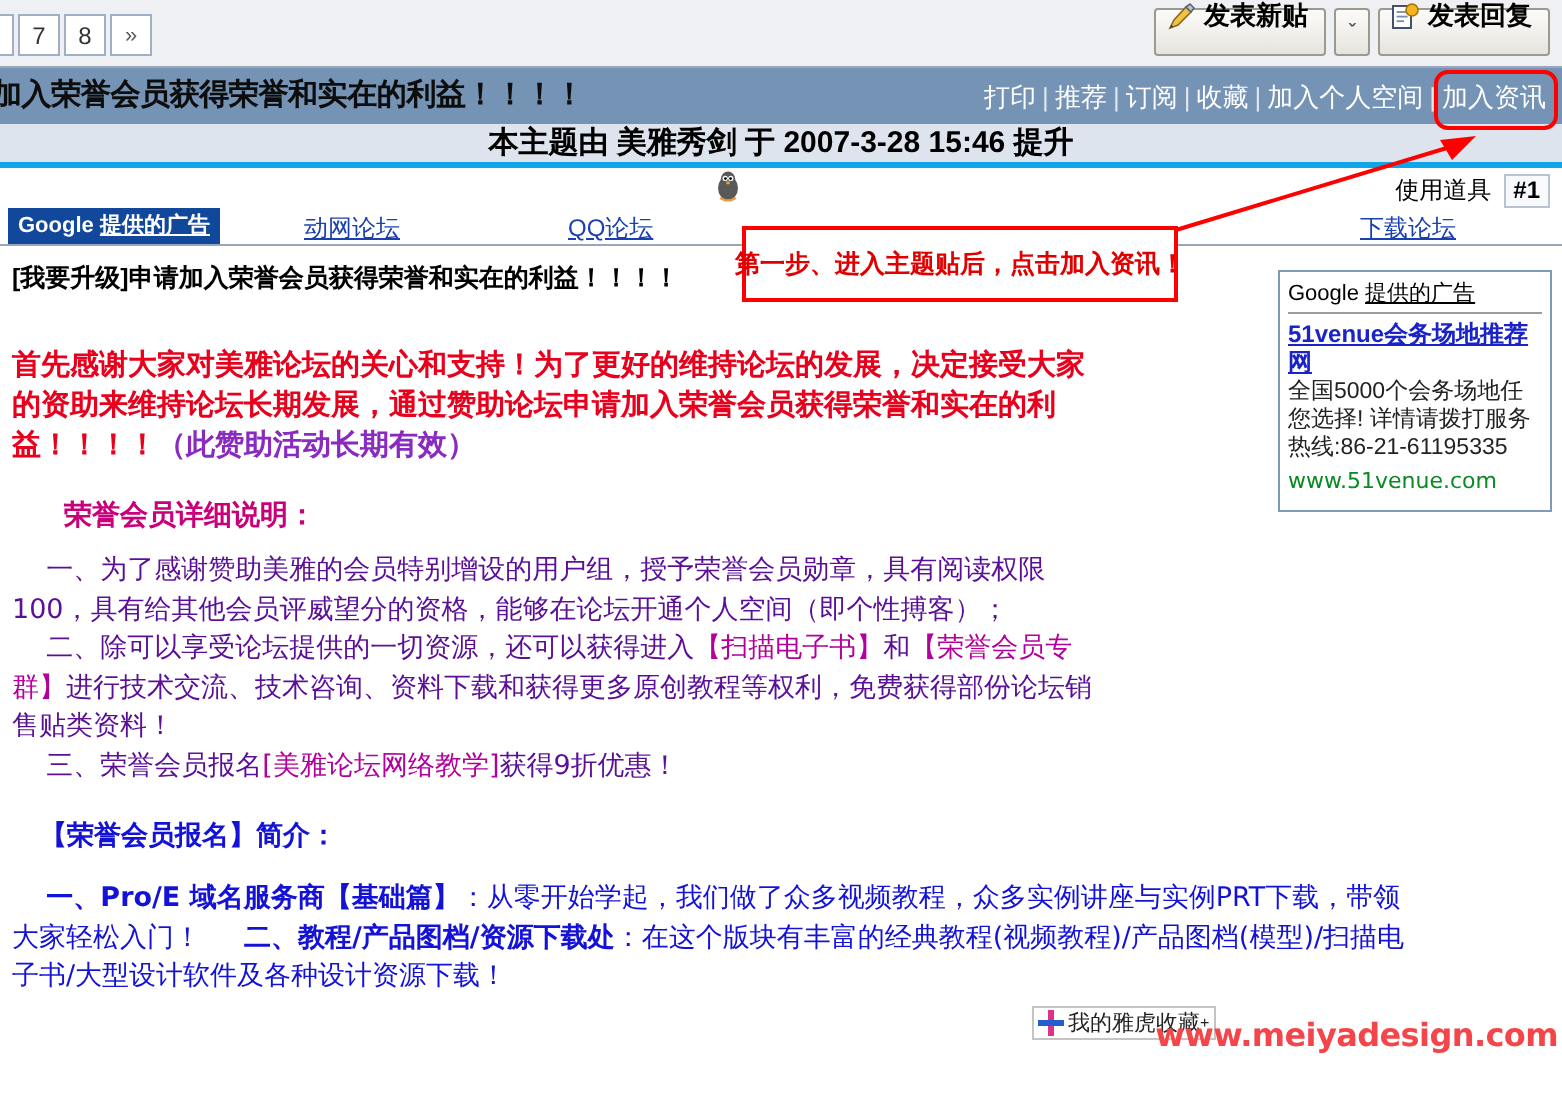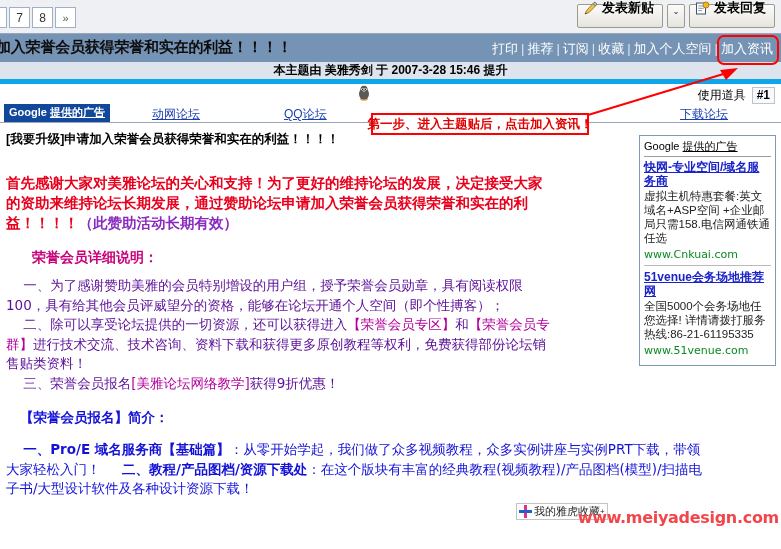--- a/index.html
+++ b/index.html
@@ -75,23 +75,23 @@
     font-size:13px;color:#ffffff;
     white-space:nowrap;
   }
   .titlebar .ops .sep{color:#dfe7f0;margin:0 3px;}
   .titlebar .ops a{color:#fff;text-decoration:none;}
 
   
   .promote{
     height:22px;
     background:#dde4ee;
-    border-bottom:5px solid #0ea5e9;
+    border-bottom:3px solid #0ea5e9;
     display:flex;align-items:center;justify-content:center;
-    font-size:12px;font-weight:bold;color:#000;
+    font-size:15px;font-weight:bold;color:#000;
     box-sizing:border-box;
   }
 
   
   .metarow{
     position:relative;
     height:20px;
     background:#fff;
     font-size:12px;
     color:#000;
@@ -255,21 +255,21 @@
   }
   .adunit .u{
     color:#0a8a22;font-size:11px;margin-top:3px;
     font-family:"DejaVu Sans",sans-serif;
   }
 
   
   .anno-box{
     position:absolute;
     left:371px;top:113px;
-    width:218px;height:22px;
+    width:218px;height:38px;
     border:2px solid #ff0000;
     background:#ffffff;
     display:flex;align-items:center;justify-content:center;
     color:#e00000;
     font-size:12.5px;font-weight:bold;
     box-sizing:border-box;
     z-index:40;
     white-space:nowrap;
   }
   .anno-highlight{
@@ -378,21 +378,21 @@
     <div class="hdr-black">[我要升级]申请加入荣誉会员获得荣誉和实在的利益！！！！</div>
 
     <div class="red-intro">
       <span>首先感谢大家对美雅论坛的关心和支持！为了更好的维持论坛的发展，决定接受大家的资助来维持论坛长期发展，通过赞助论坛申请加入荣誉会员获得荣誉和实在的利益！！！！</span><span class="purp">（此赞助活动长期有效）</span>
     </div>
 
     <div class="sec-title">荣誉会员详细说明：</div>
 
     <div class="purple-body">
       <span class="ind">&nbsp;&nbsp;&nbsp;&nbsp;<span>一、为了感谢赞助美雅的会员特别增设的用户组，授予荣誉会员勋章，具有阅读权限100，具有给其他会员评威望分的资格，能够在论坛开通个人空间（即个性搏客）；</span></span>
-      <span class="ind">&nbsp;&nbsp;&nbsp;&nbsp;<span>二、除可以享受论坛提供的一切资源，还可以获得进入</span><span class="hl">【荣誉会员专区】</span><span>和</span><span class="hl">【荣誉会员专群】</span><span>进行技术交流、技术咨询、资料下载和获得更多原创教程等权利，免费获得部份论坛销售贴类资料！</span></span>
+      <span class="ind">&nbsp;&nbsp;&nbsp;&nbsp;<span>二、除可以享受论坛提供的一切资源，还可以获得进入</span><span class="hl">【扫描电子书】</span><span>和</span><span class="hl">【荣誉会员专群】</span><span>进行技术交流、技术咨询、资料下载和获得更多原创教程等权利，免费获得部份论坛销售贴类资料！</span></span>
       <span class="ind">&nbsp;&nbsp;&nbsp;&nbsp;<span>三、荣誉会员报名</span><span class="hl">[美雅论坛网络教学]</span><span>获得9折优惠！</span></span>
     </div>
 
     <div class="blue-title">【荣誉会员报名】简介：</div>
 
     <div class="blue-body">
       <span class="ind">&nbsp;&nbsp;&nbsp;&nbsp;<b>一、Pro/E 域名服务商【基础篇】</b><span>：从零开始学起，我们做了众多视频教程，众多实例讲座与实例PRT下载，带领大家轻松入门！</span></span>
       <span class="ind">&nbsp;&nbsp;&nbsp;&nbsp;<b>二、教程/产品图档/资源下载处</b><span>：在这个版块有丰富的经典教程(视频教程)/产品图档(模型)/扫描电子书/大型设计软件及各种设计资源下载！</span></span>
     </div>
   </div>
@@ -404,25 +404,20 @@
   </div>
 
   <div class="watermark">www.meiyadesign.com</div>
 
   <div class="adcol">
     <div class="ghead">
       <span>Google</span>
       <u>提供的广告</u>
     </div>
 
-    <div class="adunit">
-      <a class="t">快网-专业空间/域名服务商</a>
-      <div class="d">虚拟主机特惠套餐:英文域名+ASP空间 +企业邮局只需158.电信网通铁通任选</div>
-      <div class="u">www.Cnkuai.com</div>
-    </div>
 
     <div class="adunit">
       <a class="t">51venue会务场地推荐网</a>
       <div class="d">全国5000个会务场地任您选择! 详情请拨打服务热线:86-21-61195335</div>
       <div class="u">www.51venue.com</div>
     </div>
   </div>
 
 </div>
 

